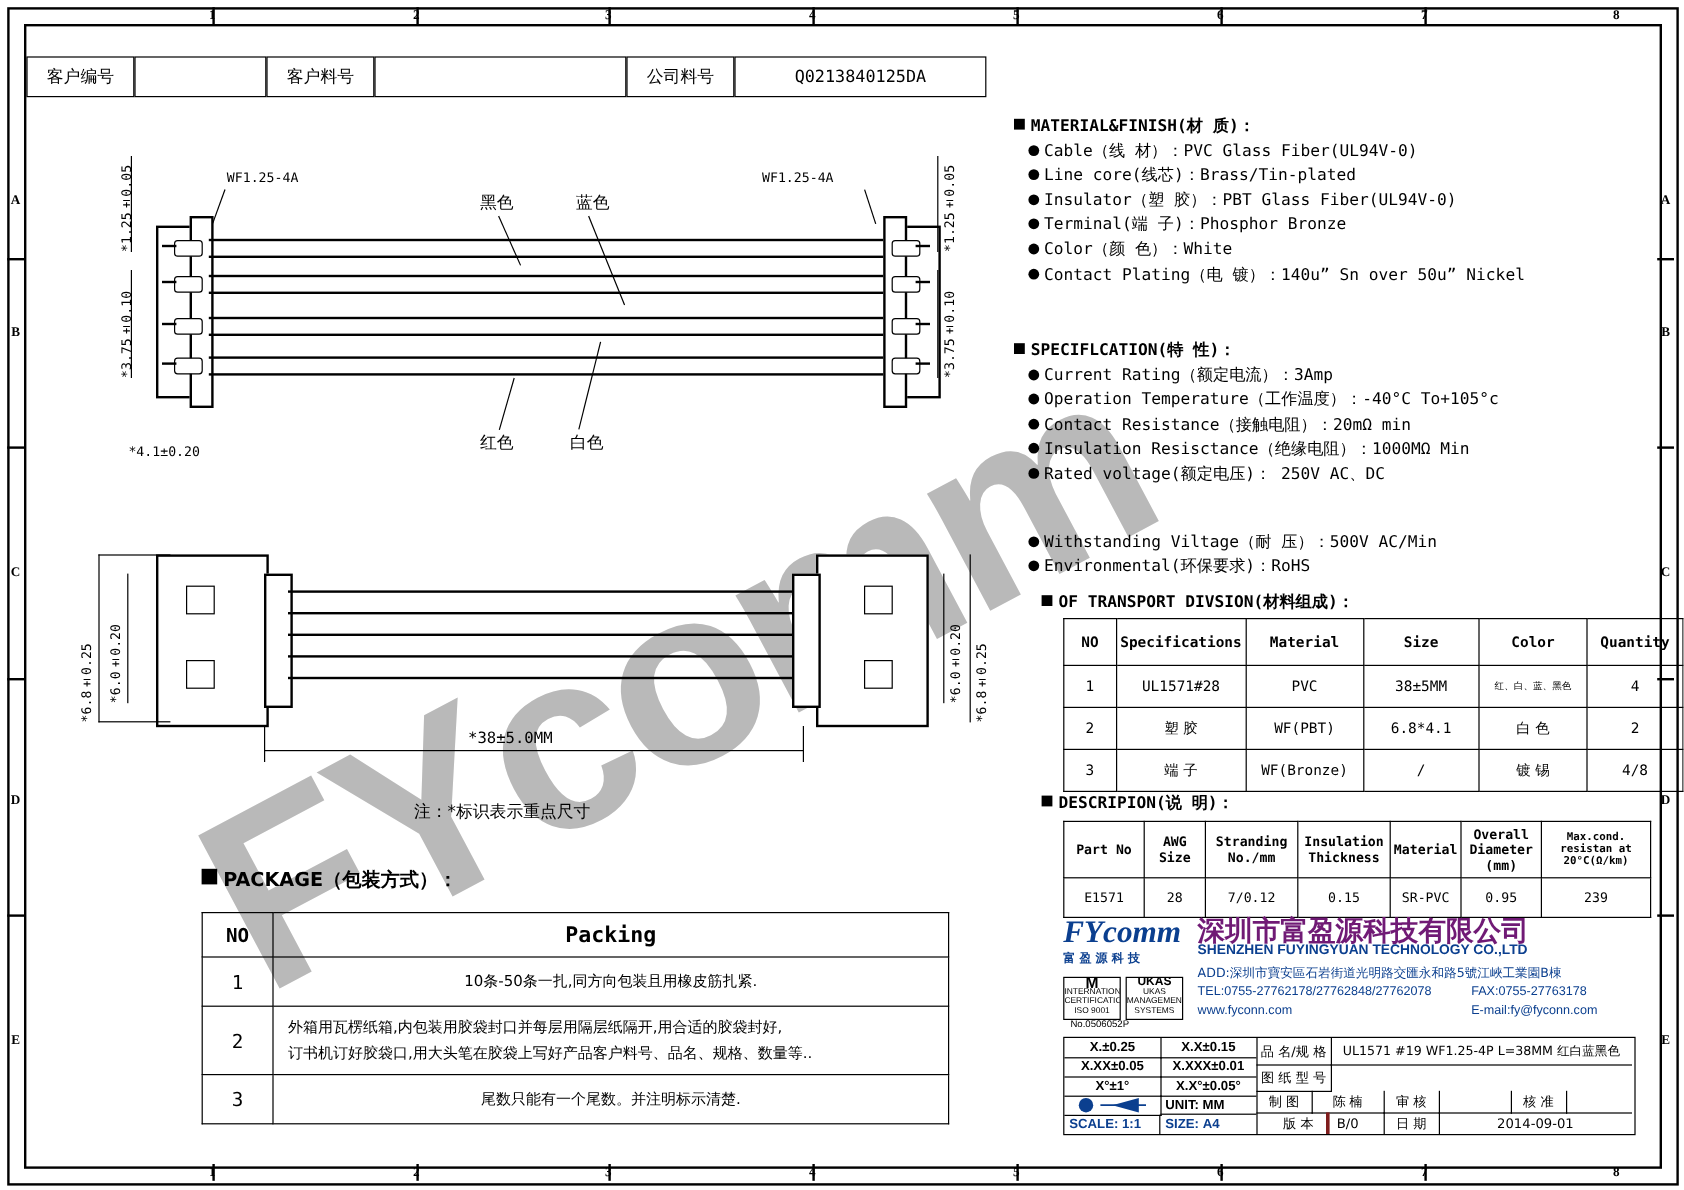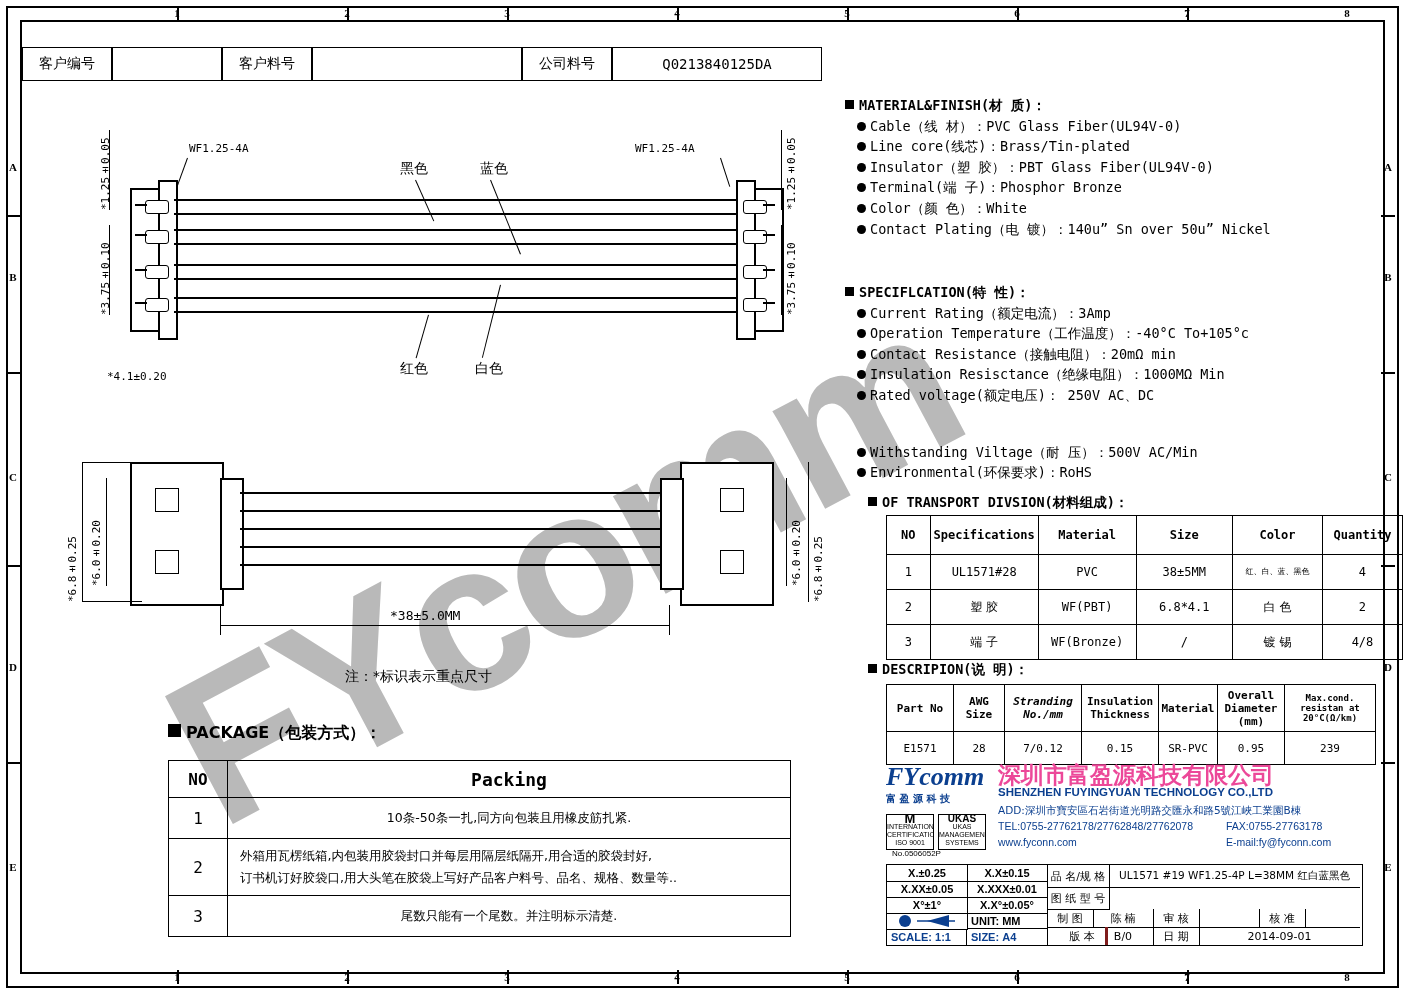--- a/index.html
+++ b/index.html
@@ -301,21 +301,21 @@
     </table>
 
   <div class="abs rtext hdr" style="left:868px;top:659px;">
     <span class="sqbul"></span><span>DESCRIPION(说 明)：</span>
   </div>
   <table class="abs tbl-desc">
     <tbody>
         <tr>
       <th style="width:62px;height:42px;">Part No</th>
       <th style="width:46px;">AWG Size</th>
-      <th style="width:72px;font-style:italic;">Stranding No./mm</th>
+      <th style="width:72px;">Stranding No./mm</th>
       <th style="width:72px;">Insulation Thickness</th>
       <th style="width:54px;">Material</th>
       <th style="width:62px;">Overall Diameter (mm)</th>
       <th style="width:86px;font-size:9px;">Max.cond. resistan at 20°C(Ω/km)</th>
     </tr>
     <tr>
       <td style="height:28px;">E1571</td>
       <td>28</td>
       <td>7/0.12</td>
       <td>0.15</td>
@@ -351,21 +351,21 @@
       <td class="cjk" style="font-size:12.5px;">尾数只能有一个尾数。并注明标示清楚.</td>
     </tr>
   </tbody>
     </table>
 
   <div class="abs co">
     <div class="abs" style="left:0;top:0;width:100px;height:46px;">
       <div class="logo-fy">FYcomm</div>
       <div class="cjk" style="font-size:10px;color:#0b3f8f;font-weight:bold;">富 盈 源 科 技</div>
     </div>
-    <div class="abs cjk co-name" style="left:112px;top:-2px;font-size:23px;color:#ec4899;">深圳市富盈源科技有限公司</div>
+    <div class="abs cjk co-name" style="left:112px;top:-2px;font-size:23px;color:#701a75;">深圳市富盈源科技有限公司</div>
     <div class="abs" style="left:112px;top:24px;font-size:11.5px;font-weight:bold;color:#0b3f8f;">SHENZHEN FUYINGYUAN TECHNOLOGY CO.,LTD</div>
     <div class="abs cjk" style="left:112px;top:42px;font-size:10.5px;color:#0b3f8f;">ADD:深圳市寶安區石岩街道光明路交匯永和路5號江峽工業園B棟</div>
     <div class="abs" style="left:112px;top:58px;font-size:10.5px;color:#0b3f8f;">TEL:0755-27762178/27762848/27762078</div>
     <div class="abs" style="left:340px;top:58px;font-size:10.5px;color:#0b3f8f;">FAX:0755-27763178</div>
     <div class="abs" style="left:112px;top:74px;font-size:10.5px;color:#0b3f8f;">www.fyconn.com</div>
     <div class="abs" style="left:340px;top:74px;font-size:10.5px;color:#0b3f8f;">E-mail:fy@fyconn.com</div>
 
     <div class="abs" style="left:0;top:52px;width:46px;height:34px;border:1px solid #000;font-size:7px;line-height:8px;overflow:hidden;text-align:center;">
       <div style="font-weight:bold;font-size:13px;">M</div>
       <div>INTERNATIONAL CERTIFICATION ISO 9001</div>

